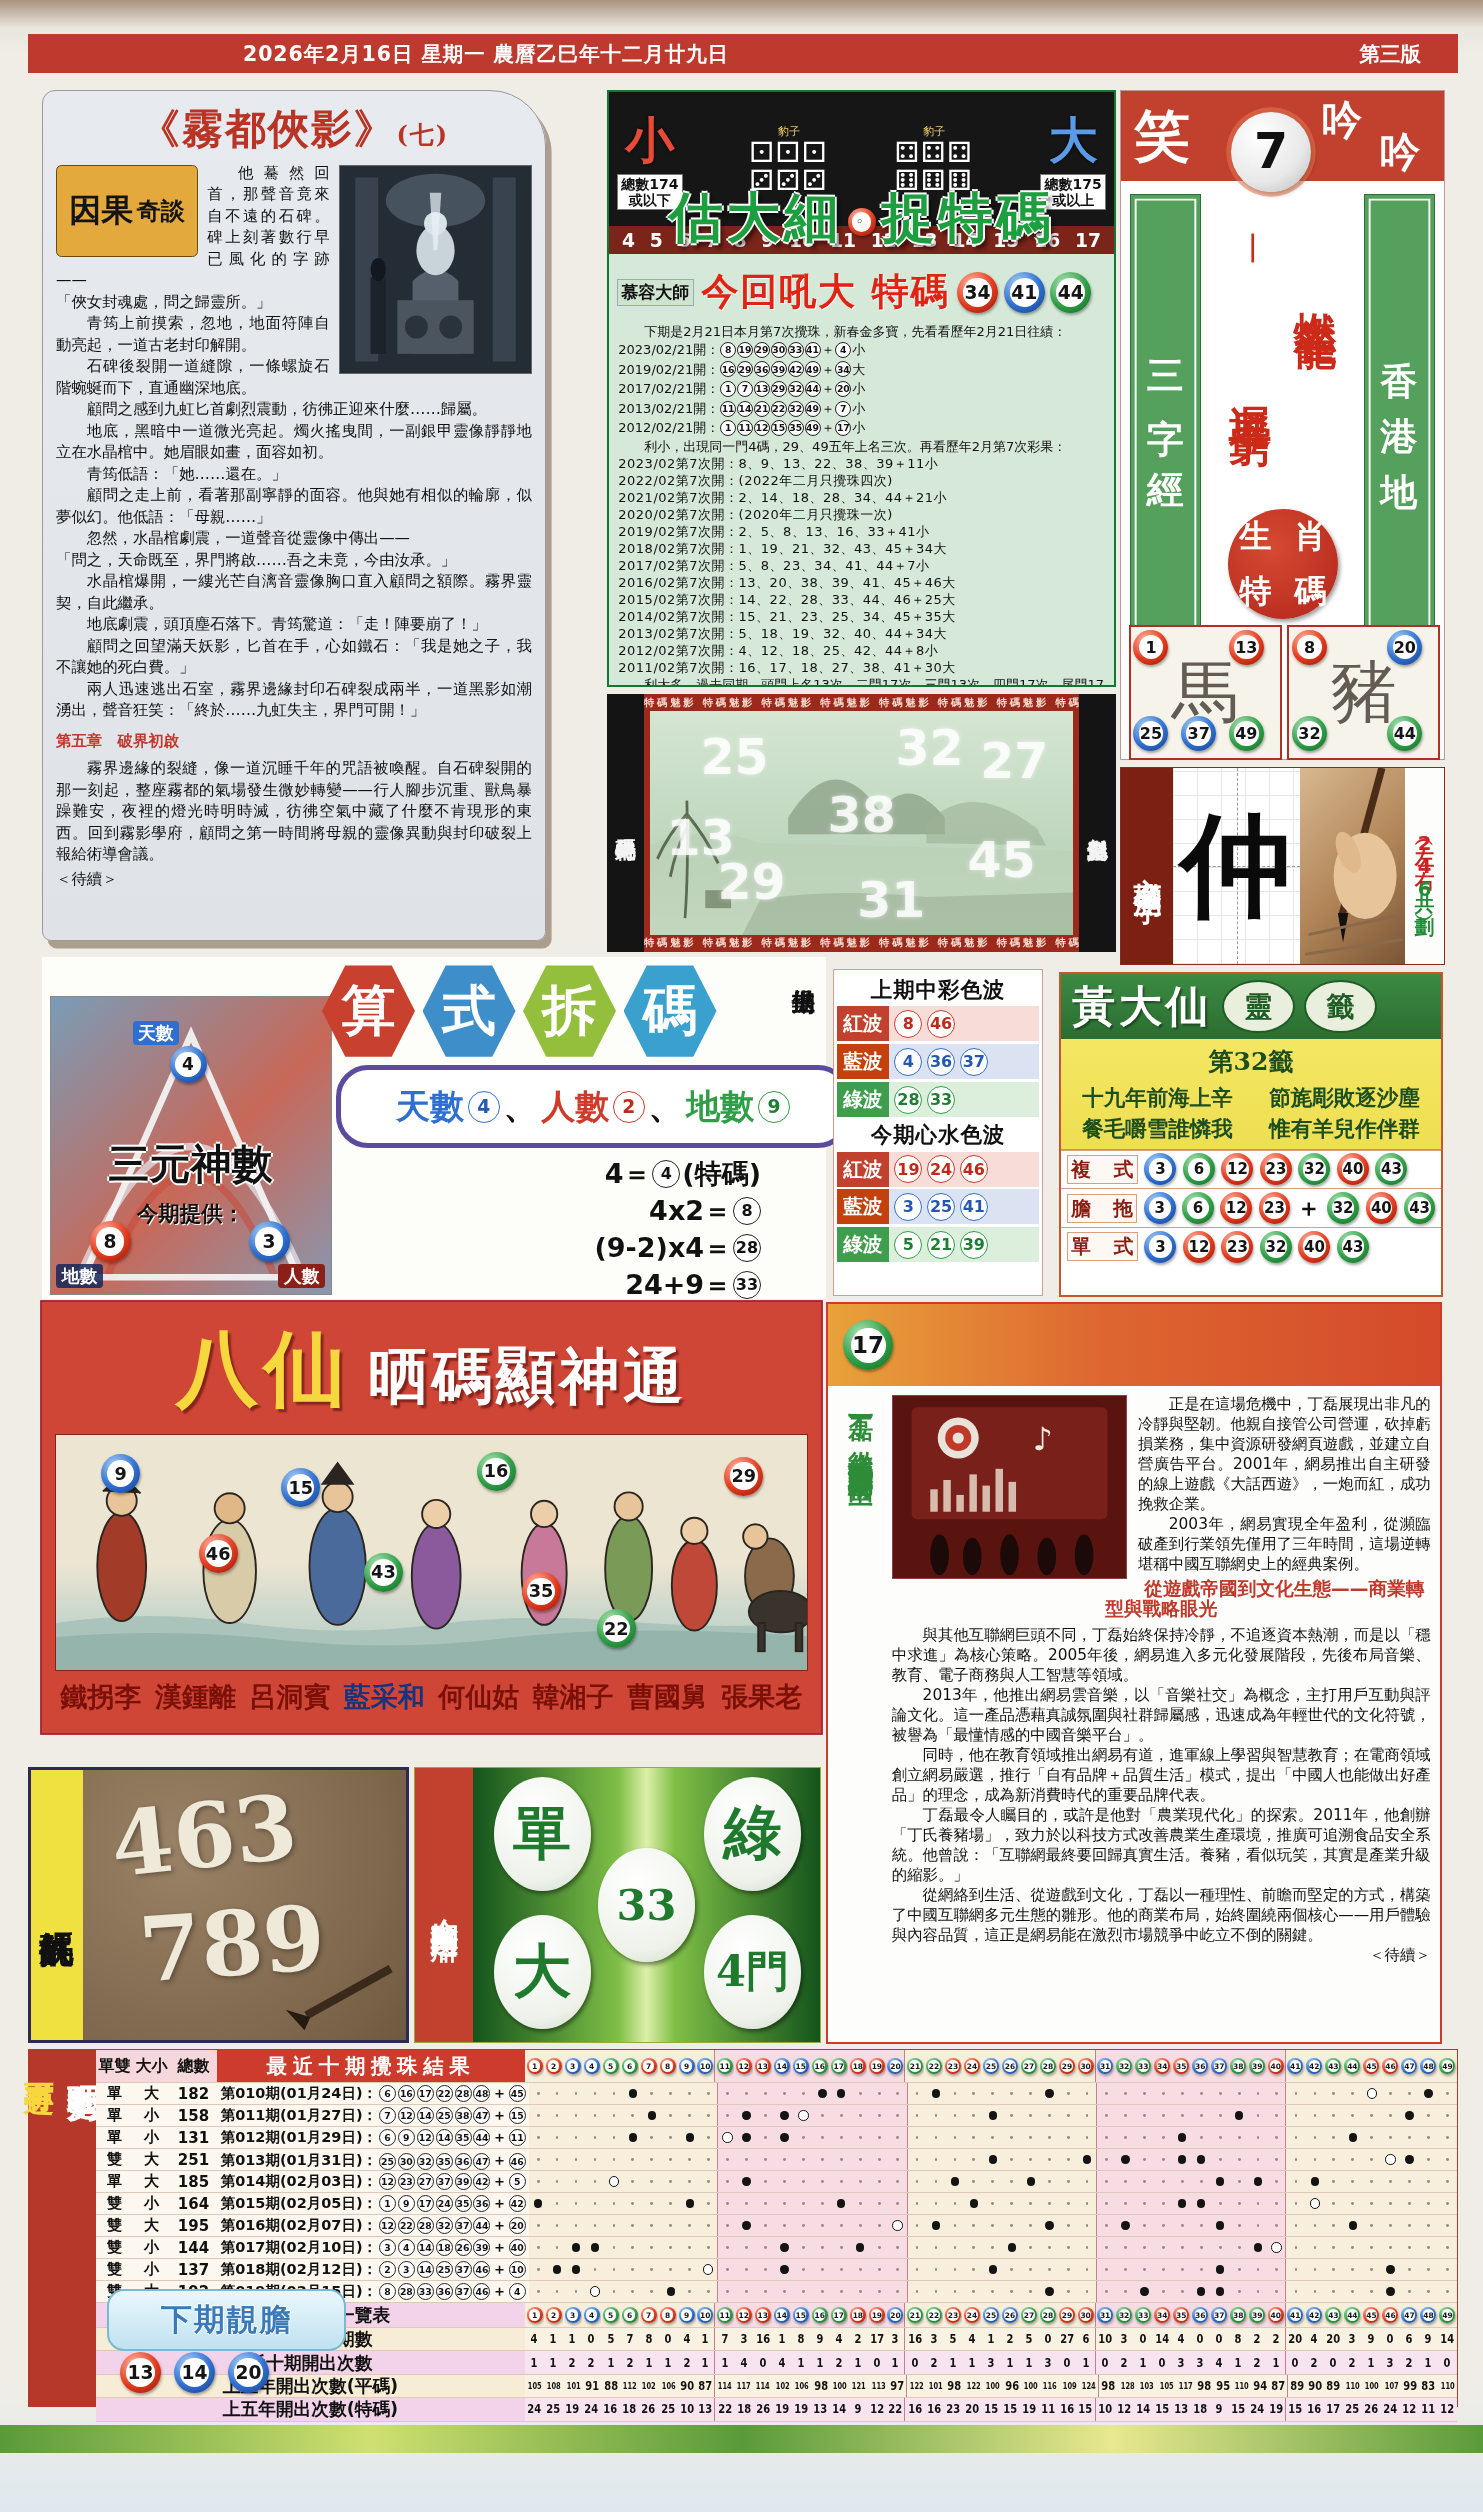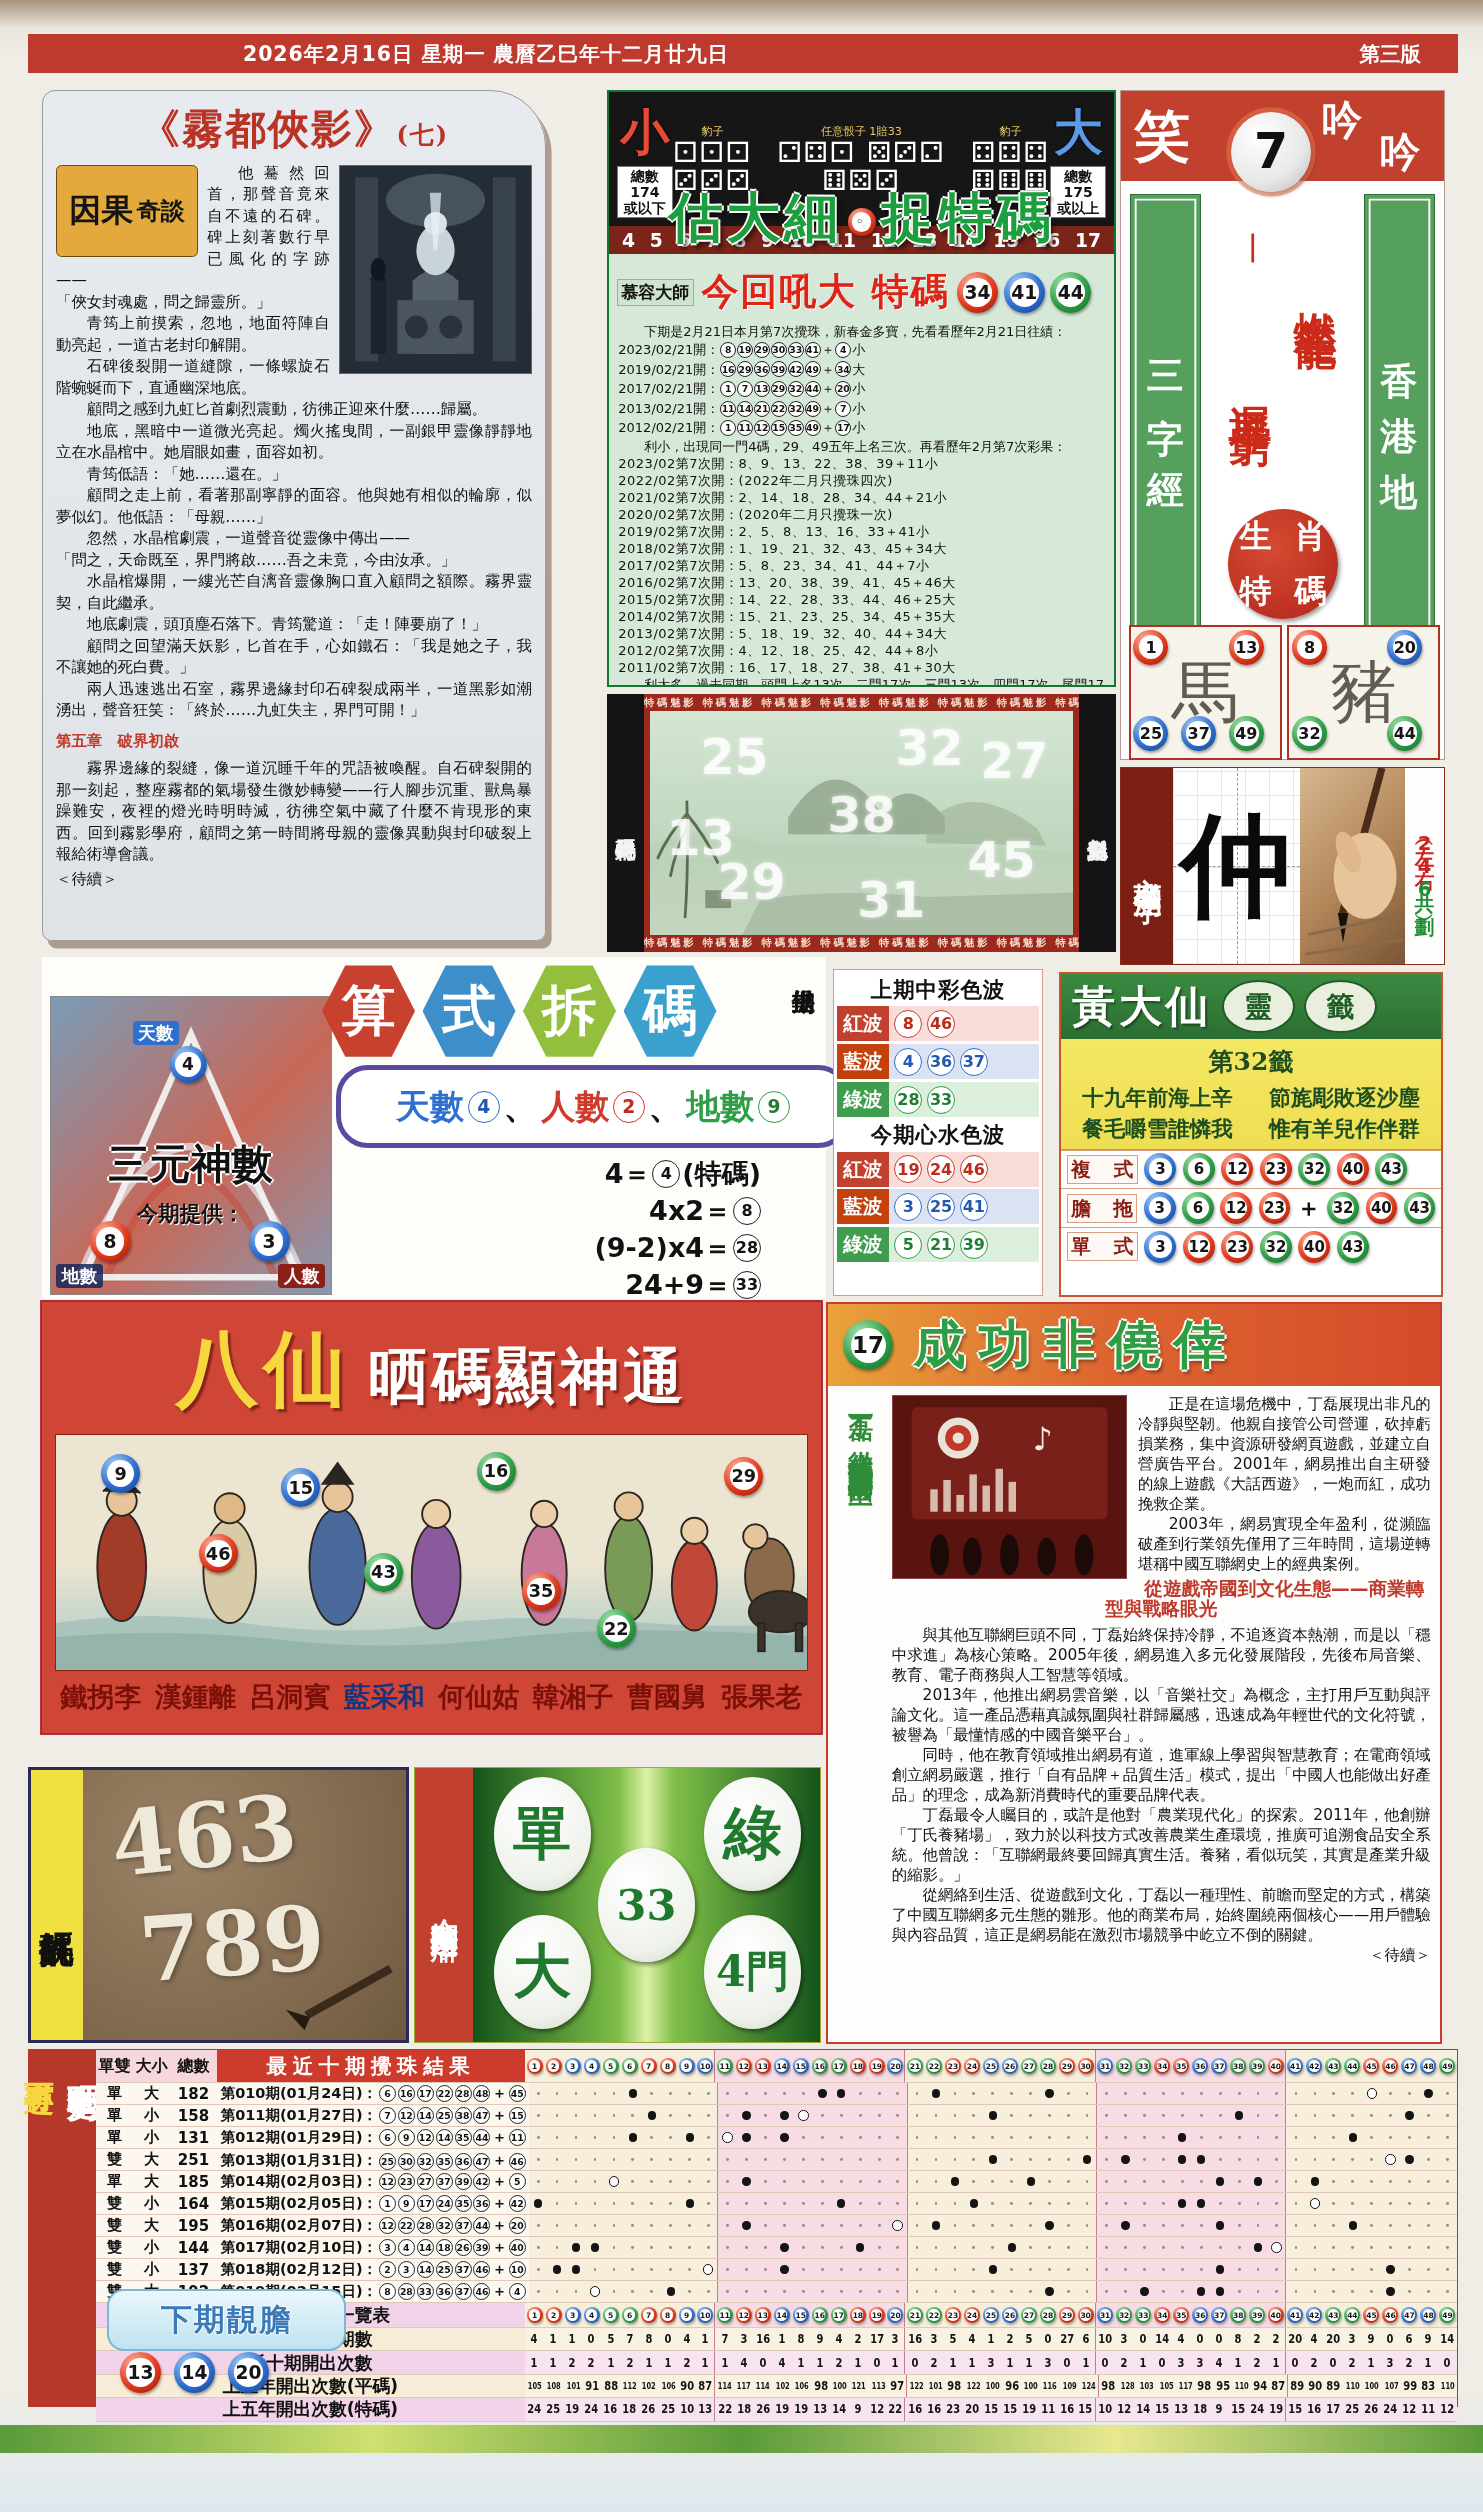--- a/index.html
+++ b/index.html
@@ -214,24 +214,20 @@
   <div class="dicepanel">
     <div style="text-align:center">
       <div class="dchar" style="color:#e84a38">小</div>
       <div class="totbox"><span>總數174</span><br><span>或以下</span></div>
     </div>
     <div>
         <div class="dlab">豹子</div>
         <div class="dice">⚀⚀⚀<br>⚂⚂⚂</div>
       </div>
     <div>
-        <div class="dlab">任意骰子 1賠33</div>
-        <div class="dice">⚁⚃⚀ ⚄⚂⚁ ⚅⚄⚂</div>
-      </div>
-    <div>
         <div class="dlab">豹子</div>
         <div class="dice">⚃⚃⚃<br>⚅⚅⚅</div>
       </div>
     <div style="text-align:center">
       <div class="dchar" style="color:#5a9ae8">大</div>
       <div class="totbox"><span>總數175</span><br><span>或以上</span></div>
     </div>
   </div>
   <div class="numstrip" id="numstrip">
       <span>4</span>
@@ -770,21 +766,20 @@
       <div class="oval" style="left: 20.5px; top: 147px; width: 97px; height: 114px; font-size: 58px;">大</div>
       <div class="oval" style="left: 231px; top: 147px; width: 97px; height: 114px; font-size: 43px;">4門</div>
     </div>
 </div>
 
 <div class="blk art" style="left:826px;top:1302px;width:616px;height:742px">
   <div class="artban">
     <span id="art-ball"><span class="ball g" style="height: 50px; width: 50px;">
           <i style="font-size: 23px;">17</i>
         </span></span>
-    <span class="t">成功非僥倖</span>
   </div>
   <div class="artbody">
     <div class="artvt">丁磊—從代碼夢想到互聯網帝國（三）</div>
     <div class="arttxt" id="art-text">
       <div class="artphoto">
         <svg width="100%" height="100%" viewBox="0 0 250 195" preserveAspectRatio="none" style="font-size:16.5px">
           <rect width="250" height="195" fill="#5a1410"></rect>
           <rect x="20" y="12" width="210" height="120" rx="6" fill="#7a201a"></rect>
           <circle cx="70" cy="45" r="22" fill="#e8e2d8"></circle>
             <circle cx="70" cy="45" r="14" fill="#c03828"></circle>

